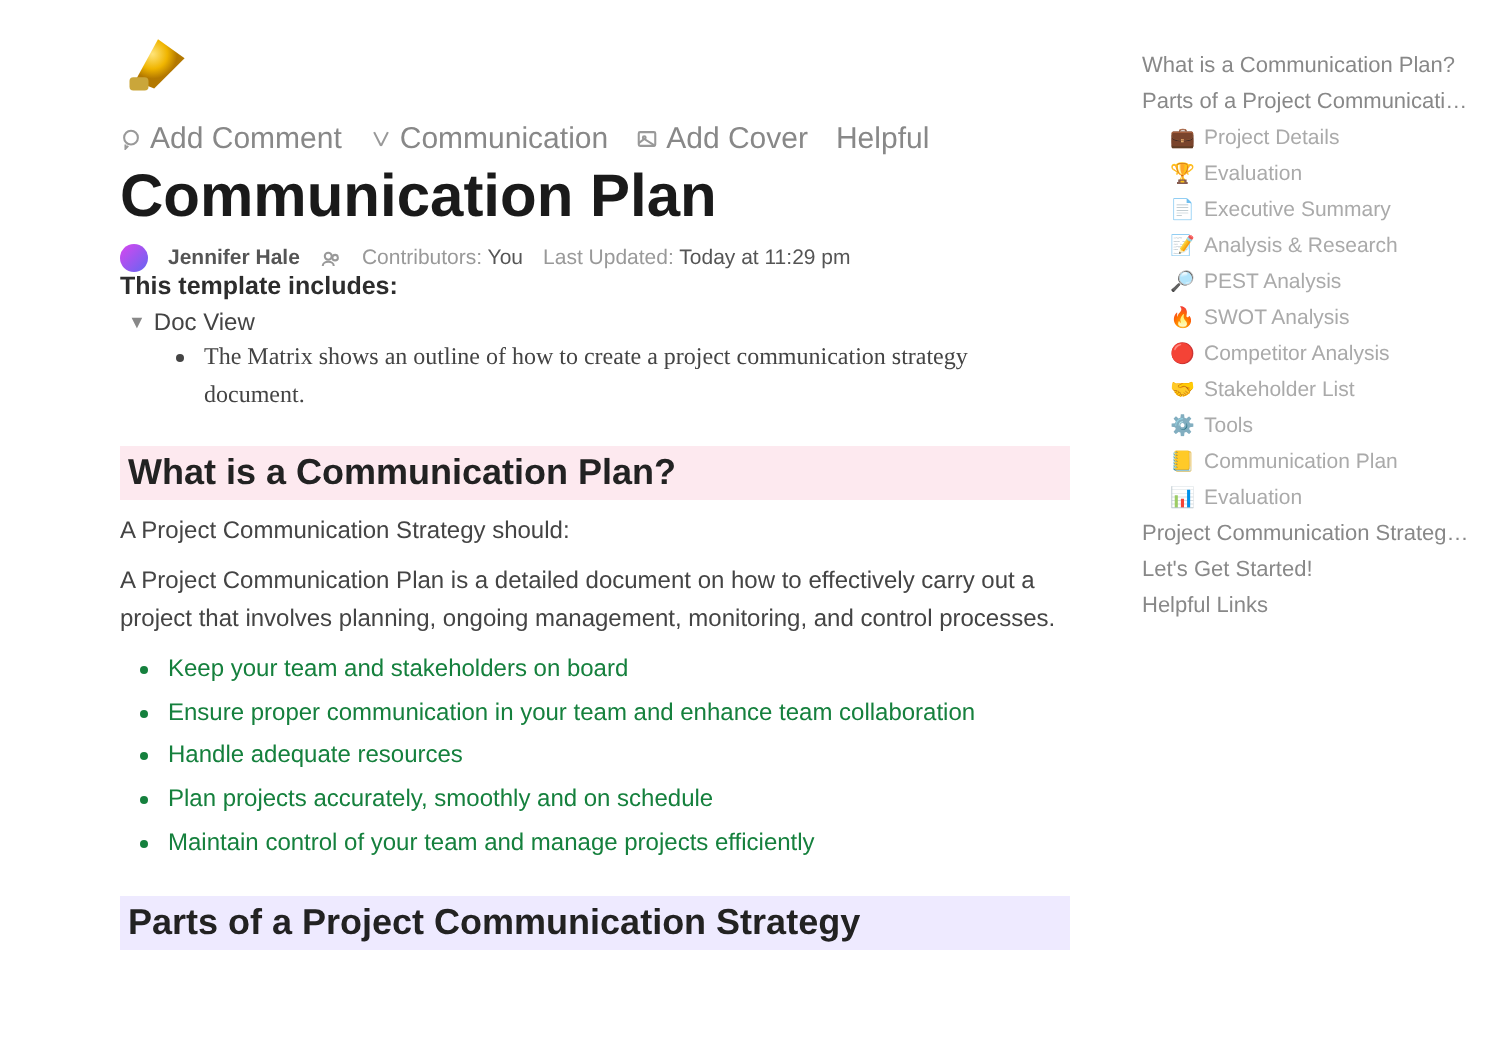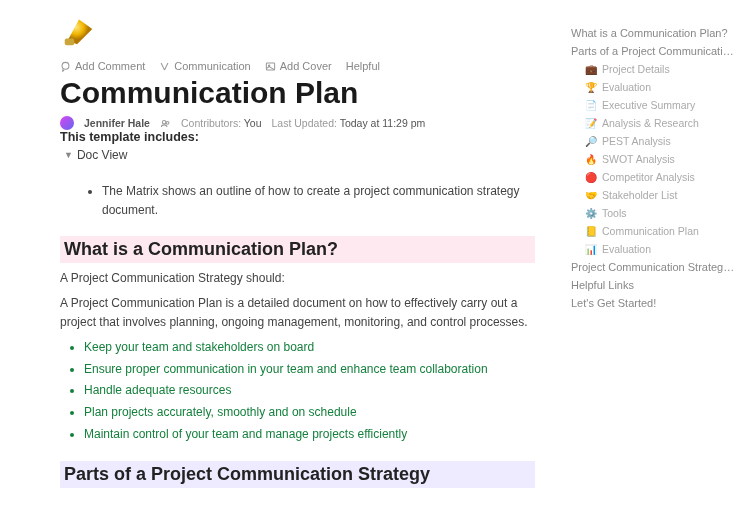--- a/index.html
+++ b/index.html
@@ -1,30 +1,30 @@
 <!DOCTYPE html>
 <html><head>
 <meta charset="utf-8">
 <style>
 * { margin: 0; padding: 0; box-sizing: border-box; }
 body { font-family: -apple-system, BlinkMacSystemFont, "Segoe UI", Helvetica, Arial, sans-serif; background: #fff; color: #2d2d2d; width: 750px; height: 528px; overflow: hidden; display: flex; }
 .main { flex: 1; padding: 12px 30px 0 60px; overflow: hidden; }
 .icon-row svg { width: 38px; height: 38px; }
-.toolbar { display: flex; gap: 14px; align-items: center; margin-top: 6px; font-size: 11px; color: #888; }
+.toolbar { display: flex; gap: 14px; align-items: center; margin-top: 6px; font-size: 15px; color: #888; }
 .toolbar-item { display: inline-flex; align-items: center; gap: 4px; cursor: pointer; }
 .toolbar-item svg { width: 11px; height: 11px; }
 h1 { font-size: 30px; font-weight: 800; color: #1a1a1a; margin-top: 4px; }
 .byline { display: flex; align-items: center; gap: 10px; font-size: 10.5px; color: #555; margin-top: 6px; }
 .avatar { width: 14px; height: 14px; border-radius: 50%; background: linear-gradient(135deg,#d946ef,#6366f1); display:inline-block; }
 .byline .label { color:#999; }
 .quote { border-left: 3px solid #ddd; padding: 4px 10px; font-style: italic; font-size: 12px; color: #444; margin: 18px 0 16px; }
 .section-label { font-size: 12.5px; font-weight: 700; margin-bottom: 4px; }
 .collapsible { font-size: 12px; color: #444; margin-left: 4px; display:flex; align-items:center; gap:4px;}
 .caret { font-size: 9px; color:#888; }
-.sublist { list-style: disc; margin: 20px 0 14px 42px; font-size: 12px; color: #444; line-height:1.6; }
+.sublist { list-style: disc; margin: 1px 0 14px 42px; font-size: 12px; color: #444; line-height:1.6;font-family:Liberation Serif, serif; }
 .h2-pink { background: #fde9ef; font-size: 18px; font-weight: 800; color:#222; padding: 3px 4px; margin-top: 16px; display:block; width:100%; }
 .h2-purple { background: #eeeaff; font-size: 18px; font-weight: 800; color:#222; padding: 3px 4px; margin-top: 16px; display:block; width:100%; }
 .para { font-size: 12px; color:#444; line-height:1.55; margin-top:6px; }
 .bullets { list-style: disc; margin: 6px 0 0 24px; font-size:12px; color:#15803d; line-height:1.8; }
 .sidebar { width: 185px; padding: 24px 12px 0 6px; font-size: 11px; color:#888; }
 .sidebar .toc-item { padding: 3px 0; cursor:pointer; color:#888; white-space:nowrap; overflow:hidden; text-overflow:ellipsis; }
 .sidebar .toc-sub { padding: 3px 0 3px 14px; cursor:pointer; color:#aaa; font-size:10.5px; display:flex; align-items:center; gap:5px; }
 .emoji { font-size:10px; display:inline-block; width:12px; }
 </style>
 </head>
@@ -151,15 +151,15 @@
     </div>
   <div class="toc-sub">
       <span class="emoji">📒</span>
       <span>Communication Plan</span>
     </div>
   <div class="toc-sub">
       <span class="emoji">📊</span>
       <span>Evaluation</span>
     </div>
   <div class="toc-item">Project Communication Strategy Tips!</div>
+  <div class="toc-item">Let's Get Started!</div>
   <div class="toc-item">Helpful Links</div>
-  <div class="toc-item">Let's Get Started!</div>
 </div>
 
 </body></html>

